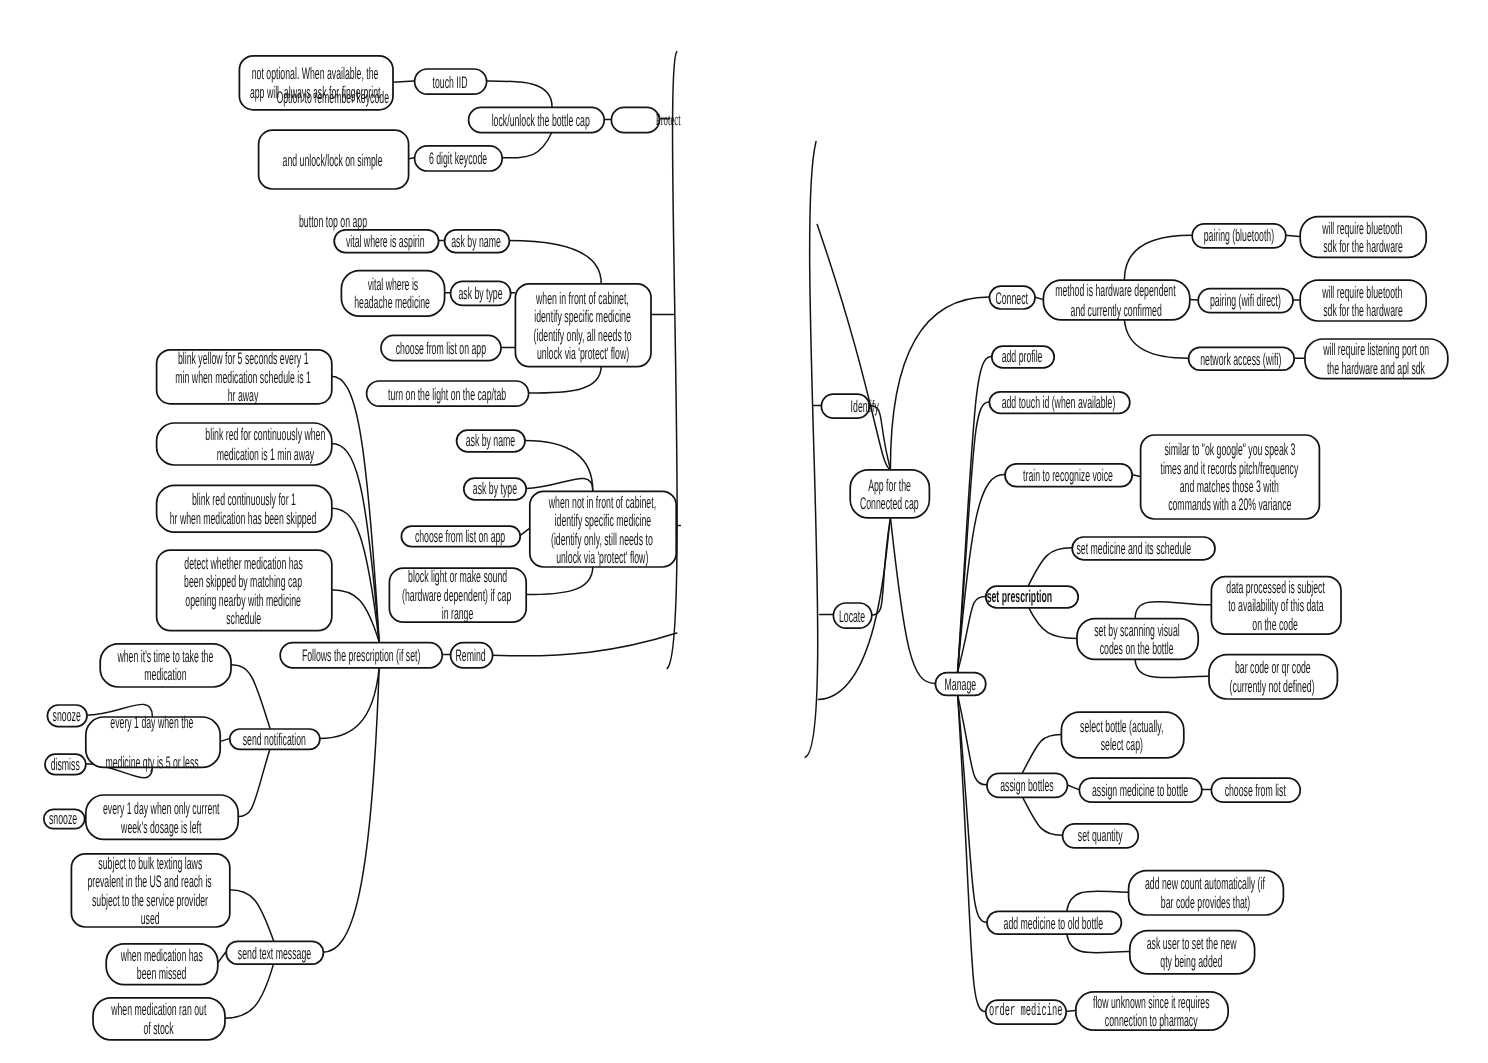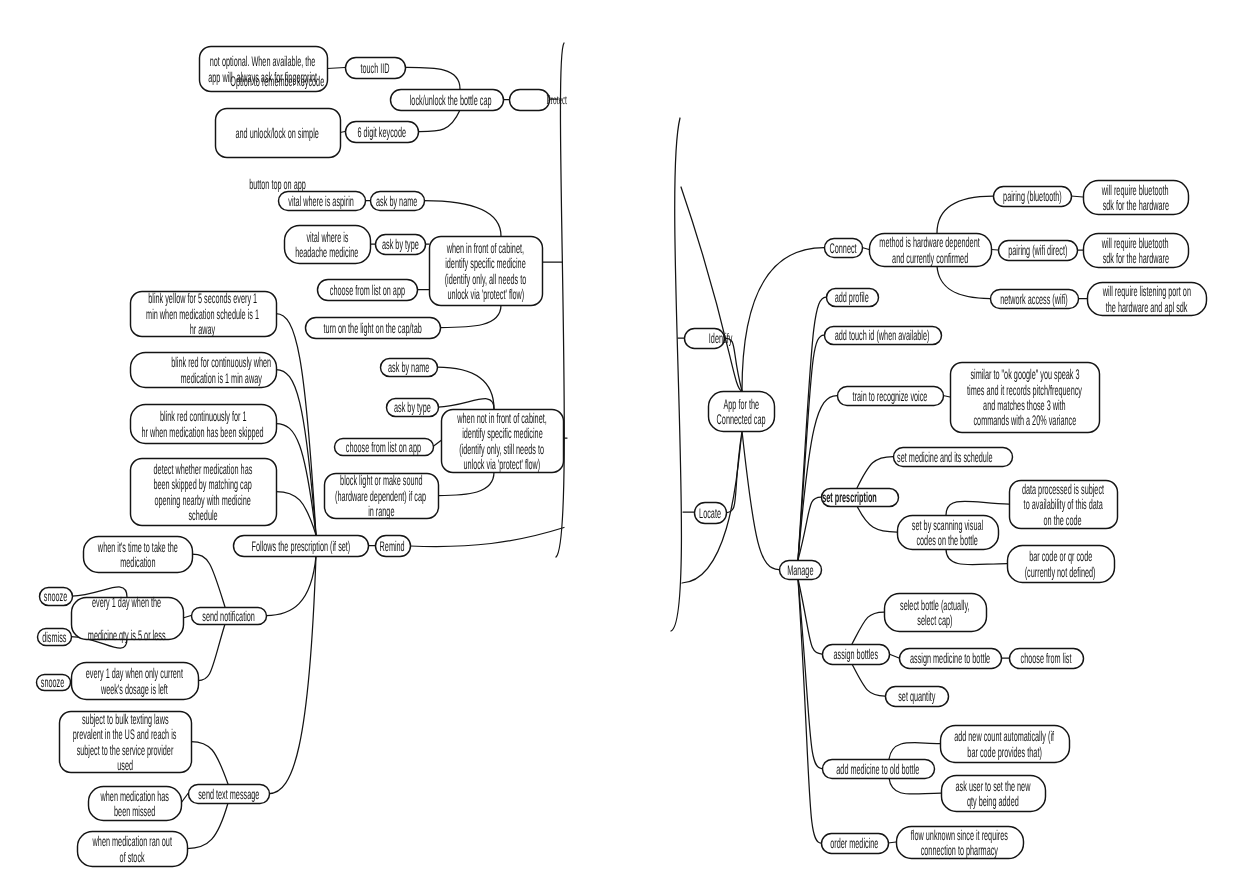--- a/index.html
+++ b/index.html
@@ -391,21 +391,21 @@
         <span>add medicine to old bottle</span>
       </div>
       <div class="nodetext" style="left: 940px; top: 725px; width: 129px; height: 37px;">
         <span>add new count automatically (if</span>
         <span>bar code provides that)</span>
       </div>
       <div class="nodetext" style="left: 941px; top: 775px; width: 104px; height: 36px;">
         <span>ask user to set the new</span>
         <span>qty being added</span>
       </div>
-      <div class="nodetext" style="left: 821px; top: 833px; width: 67px; height: 20px;">
+      <div class="nodetext" style="left: 821px; top: 833px; width: 67px; height: 20px; font-family: Liberation Mono, monospace;">
         <span>order medicine</span>
       </div>
       <div class="nodetext" style="left: 896px; top: 826px; width: 127px; height: 32px;">
         <span>flow unknown since it requires</span>
         <span>connection to pharmacy</span>
       </div>
     </div>
 
 </div>
 

